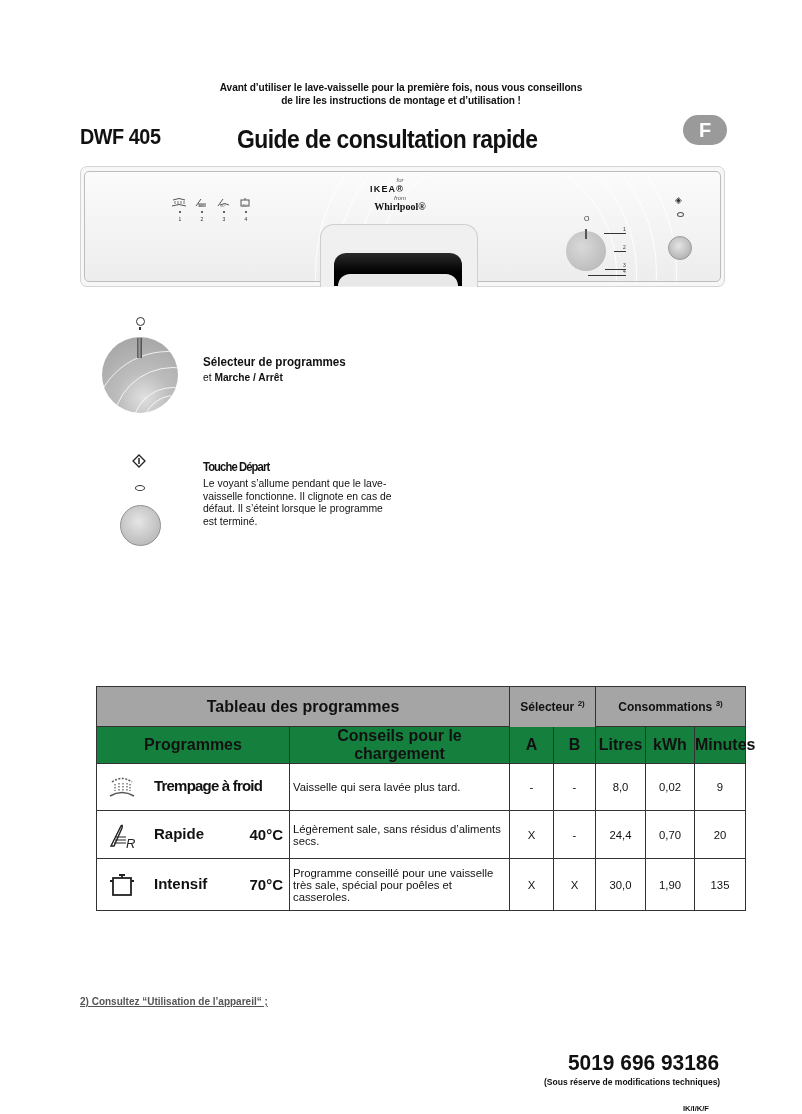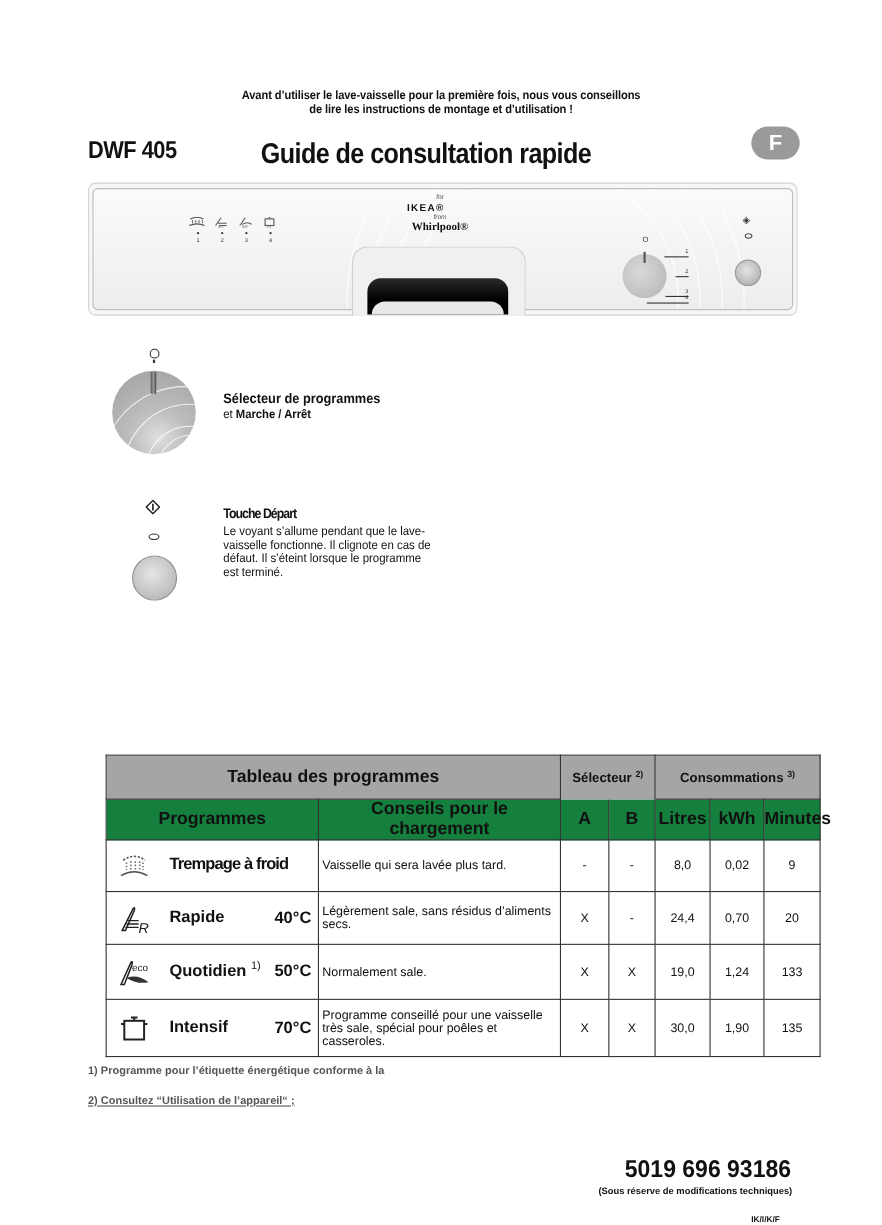--- a/index.html
+++ b/index.html
@@ -241,37 +241,20 @@
       <span class="prog-temp">40°C</span>
     </td>
     <td class="c-cons">Légèrement sale, sans résidus d’aliments secs.</td>
     <td class="c-val">X</td>
     <td class="c-val">-</td>
     <td class="c-val">24,4</td>
     <td class="c-val">0,70</td>
     <td class="c-val">20</td>
   </tr>
 
-  <tr class="row" style="height:50px;">
-    <td class="c-prog">
-      <svg class="prog-icon" viewBox="0 0 30 30">
-            <path d="M3 26 L12 6 Q14 4 13 8 L6 26 Z" fill="none" stroke="#222" stroke-width="1.4"></path>
-            <text x="13" y="14" font-family="Liberation Sans, sans-serif" font-size="9" fill="#222">eco</text>
-            <path d="M8 20 Q18 16 28 24 Q18 26 8 20 Z" fill="#333"></path>
-          </svg>
-      <span class="prog-name"><span>Quotidien</span> <span class="sup" style="font-size:10px;font-weight:normal;">1)</span></span>
-      <span class="prog-temp">50°C</span>
-    </td>
-    <td class="c-cons">Normalement sale.</td>
-    <td class="c-val">X</td>
-    <td class="c-val">X</td>
-    <td class="c-val">19,0</td>
-    <td class="c-val">1,24</td>
-    <td class="c-val">133</td>
-  </tr>
 
   <tr class="row" style="height:52px;">
     <td class="c-prog">
       <svg class="prog-icon" viewBox="0 0 30 30">
             <rect x="6" y="8" width="18" height="17" fill="none" stroke="#222" stroke-width="1.8"></rect>
             <path d="M3 11h3M24 11h3M12 5h6" stroke="#222" stroke-width="1.8"></path>
             <path d="M15 5v3" stroke="#222" stroke-width="1.8"></path>
           </svg>
       <span class="prog-name">Intensif</span>
       <span class="prog-temp">70°C</span>
@@ -280,21 +263,20 @@
     <td class="c-val">X</td>
     <td class="c-val">X</td>
     <td class="c-val">30,0</td>
     <td class="c-val">1,90</td>
     <td class="c-val">135</td>
   </tr>
 </tbody>
   </table>
 
 <div class="abs foot" style="left:80px;top:968px;width:310px;">
-  <div>1) Programme pour l’étiquette énergétique conforme à la</div>
 </div>
 <div class="abs foot" style="left:80px;top:996px;width:310px;text-decoration:underline;">2) Consultez “Utilisation de l’appareil“ ;</div>
 <div class="abs foot" style="left:411px;top:968px;width:310px;">
 </div>
 
 <div class="abs code">5019 696 93186</div>
 <div class="abs reserve">(Sous réserve de modifications techniques)</div>
 <div class="abs lang-code">IK/I/K/F</div>
 
 </body></html>

